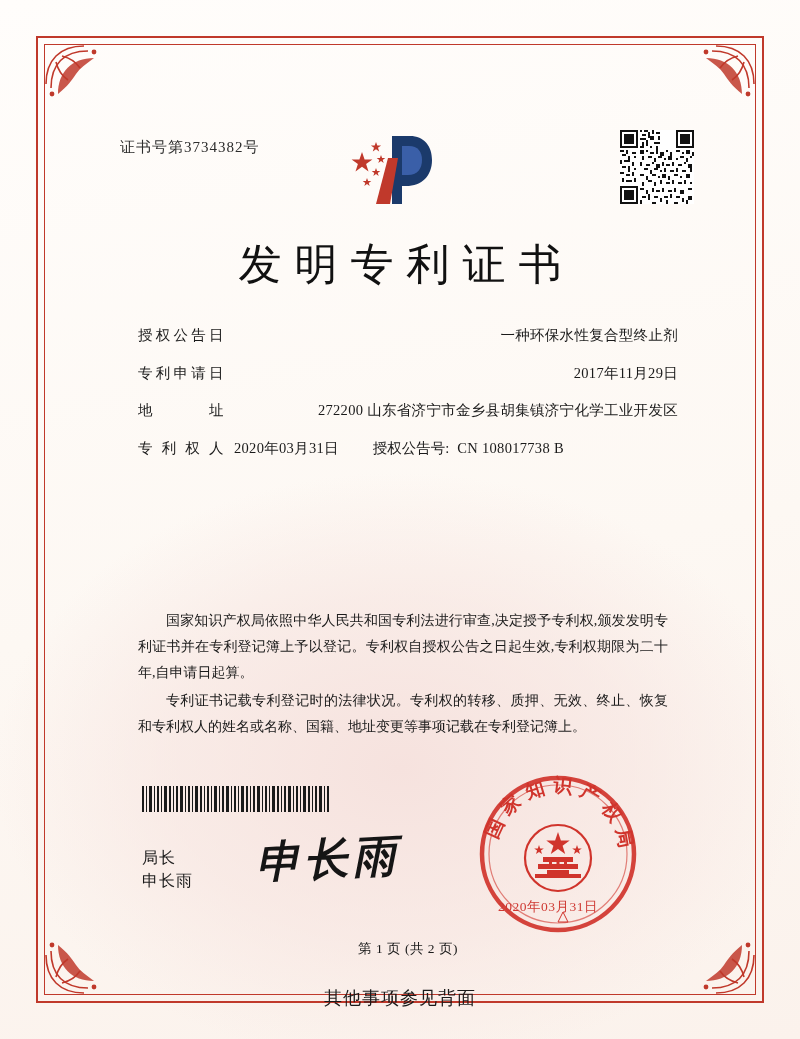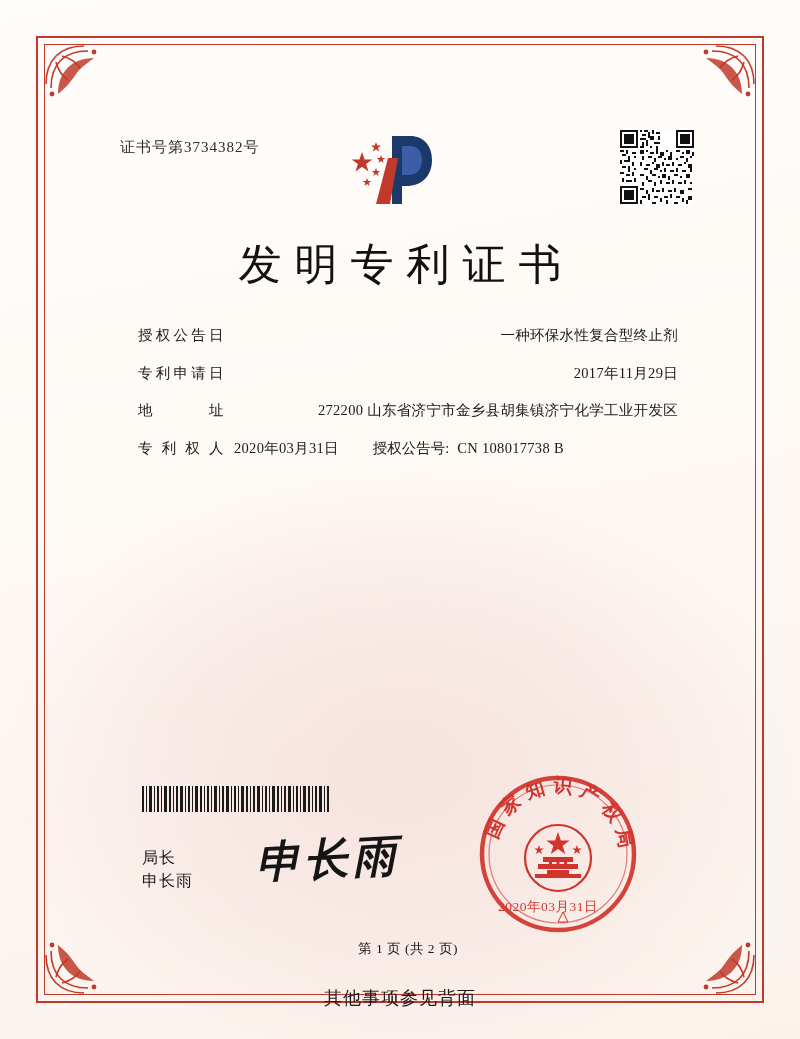--- a/index.html
+++ b/index.html
@@ -457,20 +457,24 @@
 
     <div class="field-row double">
       <span class="field-label spread">专利权人</span>
       <span class="field-value">2020年03月31日</span>
       <span class="field-label2">授权公告号:</span>
       <span class="field-value">CN 108017738 B</span>
     </div>
 
   </div>
 
+  <div class="paragraphs">
+    <p>国家知识产权局依照中华人民共和国专利法进行审查,决定授予专利权,颁发发明专利证书并在专利登记簿上予以登记。专利权自授权公告之日起生效,专利权期限为二十年,自申请日起算。</p>
+    <p>专利证书记载专利登记时的法律状况。专利权的转移、质押、无效、终止、恢复和专利权人的姓名或名称、国籍、地址变更等事项记载在专利登记簿上。</p>
+  </div>
 
   <div class="barcode">
     <svg width="190" height="26" viewBox="0 0 190 26" shape-rendering="crispEdges">
       <rect width="190" height="26" fill="transparent"></rect>
       <g fill="#1a1a1a">
         <rect x="0" y="0" width="2" height="26"></rect>
           <rect x="4" y="0" width="1" height="26"></rect>
         <rect x="7" y="0" width="3" height="26"></rect>
           <rect x="12" y="0" width="1" height="26"></rect>
         <rect x="15" y="0" width="2" height="26"></rect>

